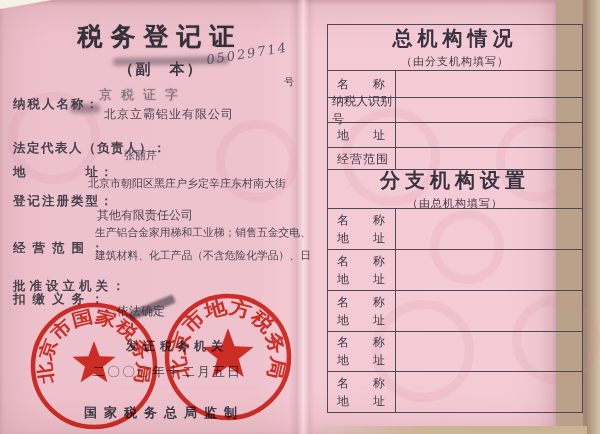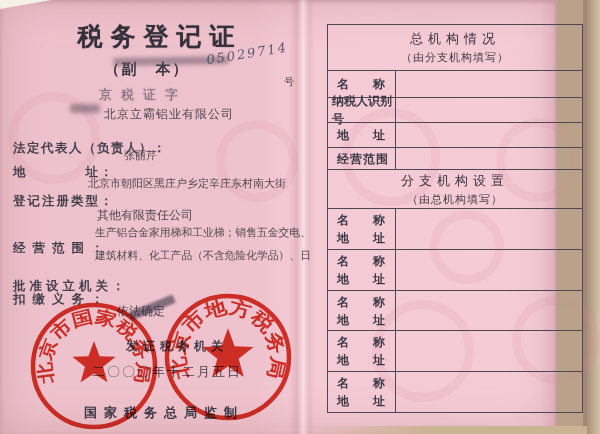--- a/index.html
+++ b/index.html
@@ -5,21 +5,21 @@
   html,body{margin:0;padding:0;}
   body{width:600px;height:434px;overflow:hidden;background:#b9a289;
        font-family:"DejaVu Serif","Liberation Serif",serif;}
   #paper{position:relative;width:556px;height:434px;
          background:linear-gradient(90deg,#eec2cc 0%,#efc3cd 46%,#f4cad4 54%,#f5ccd6 97%,#e9c0ca 100%);
          box-shadow:inset 0 0 46px rgba(150,90,100,.28), inset 0 2px 4px rgba(120,60,75,.25);}
   .abs{position:absolute;}
   
   .title{left:55px;top:20px;width:210px;text-align:center;font-size:25px;font-weight:bold;
          letter-spacing:8px;color:#33303a;text-shadow:0 0 1px rgba(40,30,45,.6);}
-  .subtitle{left:42px;top:60px;width:210px;text-align:center;font-size:15px;font-weight:bold;
+  .subtitle{left:56px;top:60px;width:210px;text-align:center;font-size:15px;font-weight:bold;
          letter-spacing:2px;color:#3a3642;font-family:Liberation Serif, serif;}
   .handwritten{left:206px;top:46px;font-size:13px;font-style:italic;color:#3f4360;
          transform:rotate(-9deg);letter-spacing:2px;opacity:.85;}
   .serial-prefix{left:99px;top:86px;font-size:13px;color:#675d6d;letter-spacing:9px;
          opacity:.85;text-shadow:0 0 2px rgba(120,100,120,.7);}
   .serial-number{left:181px;top:84px;font-size:15px;font-weight:bold;color:#262430;
          font-family:"DejaVu Sans","Liberation Sans",sans-serif;letter-spacing:.5px;}
   .serial-suffix{left:284px;top:75px;font-size:10px;color:#3a3642;}
   .lbl{color:#47414e;font-size:12.5px;font-weight:bold;letter-spacing:2px;}
   .val{color:#4c4653;font-size:12px;}
@@ -33,25 +33,25 @@
   .inkmark{background:rgba(45,40,58,.55);filter:blur(1px);border-radius:2px;}
   
   .stamp{mix-blend-mode:multiply;opacity:.92;}
   .stamp text{font-family:"DejaVu Serif","Liberation Serif",serif;font-weight:bold;}
   
   #office-table{left:327px;top:24px;width:256px;height:389px;box-sizing:border-box;
         border:1.5px solid #4e4854;display:flex;flex-direction:column;}
   .trow{display:flex;border-top:1px solid #4e4854;box-sizing:border-box;}
   .trow:first-child{border-top:none;}
   .thead{flex-direction:column;align-items:center;justify-content:center;}
-  .thead .t1{font-size:13px;font-weight:normal;letter-spacing:5px;color:#37323f;}
+  .thead .t1{font-size:20px;font-weight:bold;letter-spacing:5px;color:#37323f;}
   .thead .t2{font-size:11px;letter-spacing:1px;color:#413b48;margin-top:2px;}
   .tlabel{width:68px;box-sizing:border-box;border-right:1px solid #4e4854;
         display:flex;flex-direction:column;justify-content:center;
-        padding-left:9px;font-size:12px;color:#3d3845;font-weight:bold;}
+        padding-left:9px;font-size:12px;color:#3d3845;font-weight:normal;}
   .tvalue{flex:1;}
   .tlabel div{line-height:18px;}
   
   .wm{border-radius:50%;border:9px solid rgba(222,135,155,.14);}
   .fold{left:289px;top:0;width:26px;height:434px;
         background:linear-gradient(90deg,rgba(190,130,145,0) 0%,rgba(150,85,100,.18) 30%,
         rgba(255,240,244,.5) 55%,rgba(170,105,120,.15) 78%,rgba(190,130,145,0) 100%);}
   .edge-right{left:587px;top:0;width:13px;height:434px;
         background:linear-gradient(90deg,#a8907a,#d6c3a6);}
   .crease-right{left:583px;top:0;width:4px;height:434px;background:rgba(120,90,80,.35);}
@@ -79,20 +79,21 @@
   <div class="abs wm" style="left:430px;top:210px;width:56px;height:56px;"></div>
 
   <div class="abs title">税务登记证</div>
   <div class="abs subtitle">（副　本）</div>
   <div class="abs smudge" style="left:113px;top:57px;width:116px;height:8px;transform:rotate(-1deg);"></div>
   <div class="abs handwritten">05029714</div>
 
   <div class="abs serial-prefix">京税证字</div>
   <div class="abs serial-suffix">号</div>
 
+  <div class="abs lbl" style="left:13px;top:96px;">纳税人名称：</div>
   <div class="abs smudge" style="left:70px;top:104px;width:30px;height:9px;"></div>
   <div class="abs val" style="left:104px;top:106px;letter-spacing:1px;">北京立霸铝业有限公司</div>
 
   <div class="abs lbl" style="left:13px;top:140px;letter-spacing:1.5px;">法定代表人（负责人）：</div>
   <div class="abs val" style="left:124px;top:148px;font-size:11px;">张丽芹</div>
 
   <div class="abs lbl" style="left:13px;top:164px;">地　　　　址：</div>
   <div class="abs val" style="left:88px;top:176px;font-size:11px;">北京市朝阳区黑庄户乡定辛庄东村南大街</div>
 
   <div class="abs lbl" style="left:13px;top:193px;">登记注册类型：</div>

